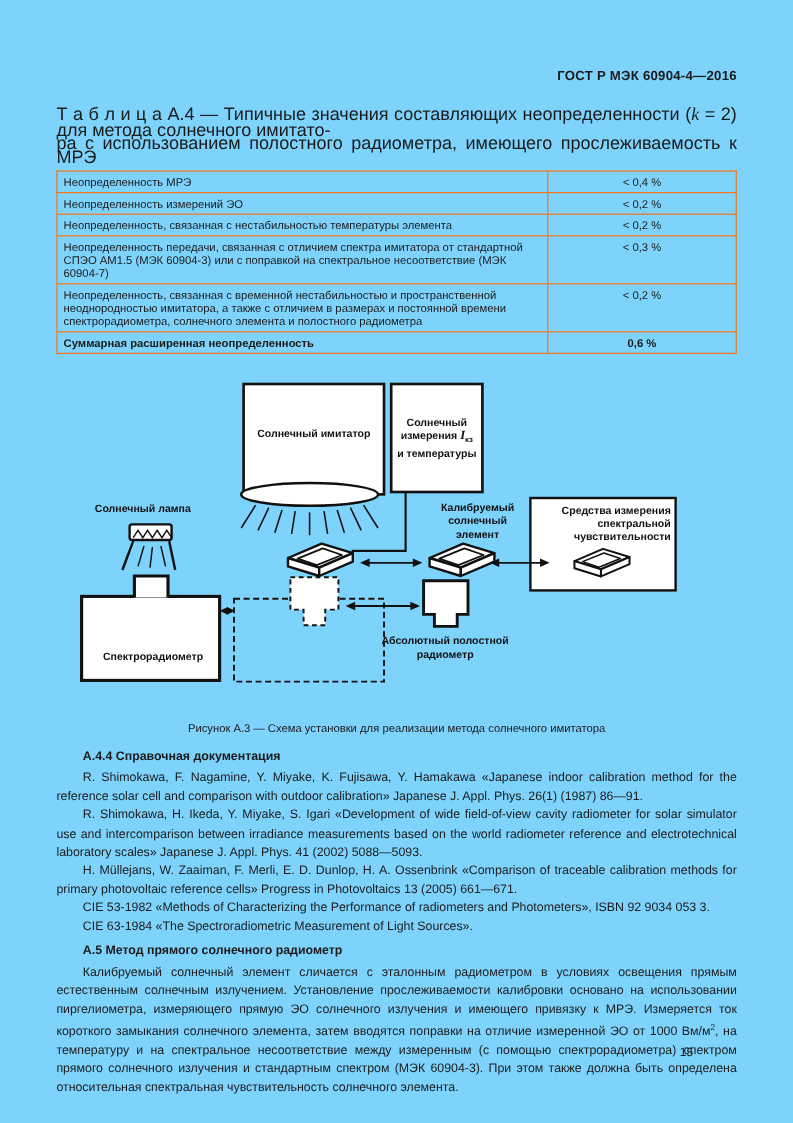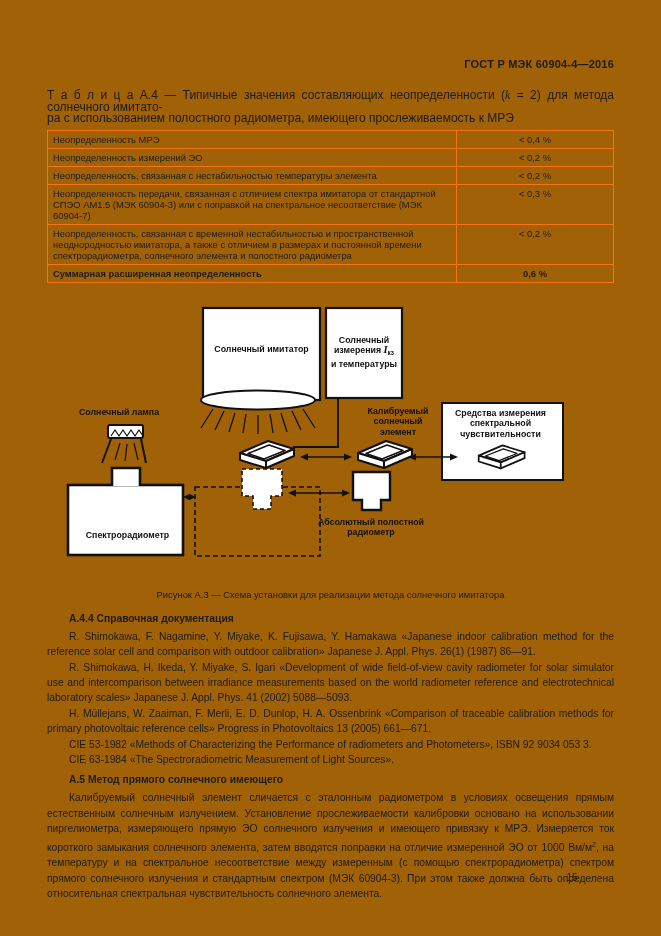--- a/index.html
+++ b/index.html
@@ -1,20 +1,20 @@
 <!DOCTYPE html>
 <html><head>
 <meta charset="utf-8">
 <style>
   html,body{margin:0;padding:0;background:#ffffff;}
-  .page{position:relative;width:661px;height:936px;background:#a16207;overflow:hidden;
+  .page{position:relative;width:661px;height:936px;background:#7dd3fc;overflow:hidden;
         font-family:"Liberation Sans",sans-serif;color:#1b1b1b;}
   .content{position:absolute;left:47px;top:0;width:567px;}
   .doc-header{margin-top:58px;text-align:right;font-weight:bold;font-size:11px;letter-spacing:.2px;}
-  .tbl-caption{margin-top:20px;font-size:12px;line-height:11.6px;text-align:justify;}
+  .tbl-caption{margin-top:20px;font-size:15px;line-height:11.6px;text-align:justify;}
   .tbl-caption .it{font-style:italic;font-family:"Liberation Serif",serif;}
   table.unc{width:100%;border-collapse:collapse;margin-top:5px;border:1.6px solid #111;}
   table.unc td{border:1px solid #f97316;font-size:9.4px;line-height:11px;padding:3px 8px 3px 5px;vertical-align:top;}
   table.unc td.val{width:152px;text-align:center;padding:3px 2px;}
   table.unc tr.total td{font-weight:bold;margin-left:36px;}
   .diagram{position:relative;height:292px;margin-top:8px;margin-left:3px;width:562px;}
   .diagram svg{position:absolute;left:0;top:0;}
   .dlabel{position:absolute;font-weight:bold;font-size:8.8px;line-height:10.6px;text-align:center;
           white-space:pre-line;color:#111;}
   .isc-sym{font-family:"Liberation Serif",serif;font-style:italic;font-size:10.5px;}
@@ -150,35 +150,35 @@
 
       <div class="dlabel" style="left:20px;top:239px;width:115px;">Спектрорадиометр</div>
 
       <div class="dlabel" style="left:298px;top:115px;width:100px;">Калибруемый
 солнечный
 элемент</div>
 
       <div class="dlabel" style="left:248px;top:226px;width:146px;">Абсолютный полостной
 радиометр</div>
 
-      <div class="dlabel" style="left:392px;top:117px;width:117px;">Средства измерения
+      <div class="dlabel" style="left:392px;top:117px;width:117px;text-align:right;">Средства измерения
 спектральной
 чувствительности</div>
     </div>
 
     <div class="fig-caption">Рисунок  А.3 — Схема установки для реализации метода солнечного имитатора</div>
 
     <div class="heading">А.4.4  Справочная документация</div>
 
     <p class="bodytext">R. Shimokawa, F. Nagamine, Y. Miyake, K. Fujisawa, Y. Hamakawa «Japanese indoor calibration method for the reference solar cell and comparison with outdoor calibration» Japanese J. Appl. Phys. 26(1) (1987) 86—91.</p>
     <p class="bodytext">R. Shimokawa, H. Ikeda, Y. Miyake, S. Igari «Development of wide field-of-view cavity radiometer for solar simulator use and intercomparison between irradiance measurements based on the world radiometer reference and electrotechnical laboratory scales» Japanese J. Appl. Phys. 41 (2002) 5088—5093.</p>
     <p class="bodytext">H. Müllejans, W. Zaaiman, F. Merli, E. D. Dunlop, H. A. Ossenbrink «Comparison of traceable calibration methods for primary photovoltaic reference cells» Progress in Photovoltaics 13 (2005) 661—671.</p>
     <p class="bodytext">CIE 53-1982 «Methods of Characterizing the Performance of radiometers and Photometers», ISBN 92 9034 053 3.</p>
     <p class="bodytext">CIE 63-1984 «The Spectroradiometric Measurement of Light Sources».</p>
 
-    <div class="heading h5">А.5  Метод прямого солнечного имеющего</div>
+    <div class="heading h5">А.5  Метод прямого солнечного радиометр</div>
 
     <p class="bodytext"><span>Калибруемый солнечный элемент сличается с эталонным радиометром в условиях освещения прямым естественным солнечным излучением. Установление прослеживаемости калибровки основано на использовании пиргелиометра, измеряющего прямую ЭО солнечного излучения и имеющего привязку к МРЭ. Измеряется ток короткого замыкания солнечного элемента, затем вводятся поправки на отличие измеренной ЭО от 1000 Вм/м</span><sup>2</sup><span>, на температуру и на спектральное несоответствие между измеренным (с помощью спектрорадиометра) спектром прямого солнечного излучения и стандартным спектром (МЭК 60904-3). При этом также должна быть определена относительная спектральная чувствительность солнечного элемента.</span></p>
 
   </div>
 
   <div class="page-number">15</div>
 </div>
 
 </body></html>

